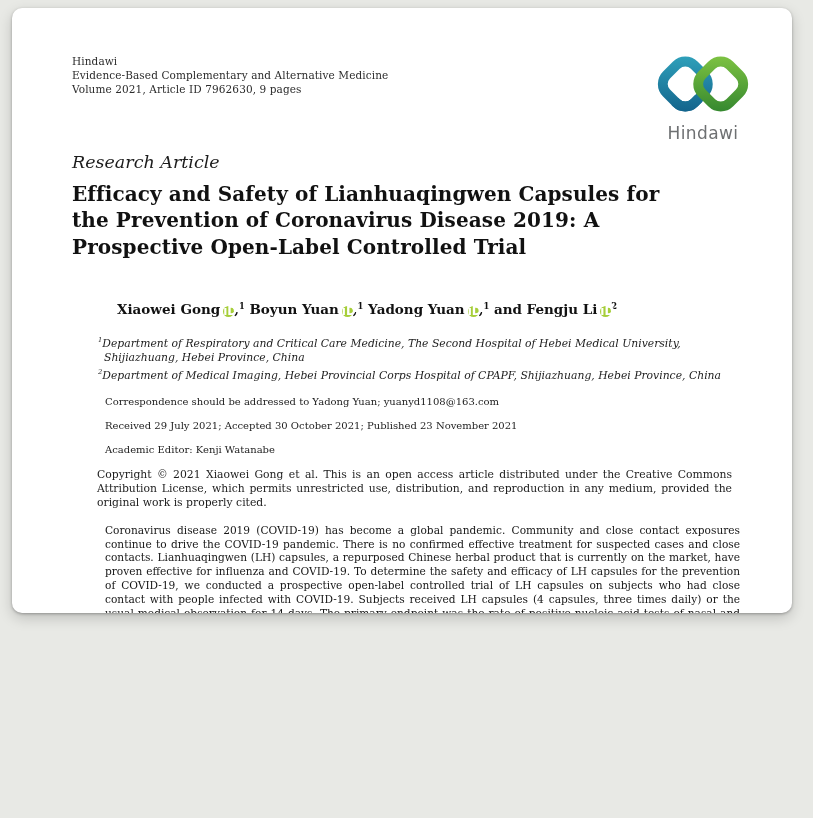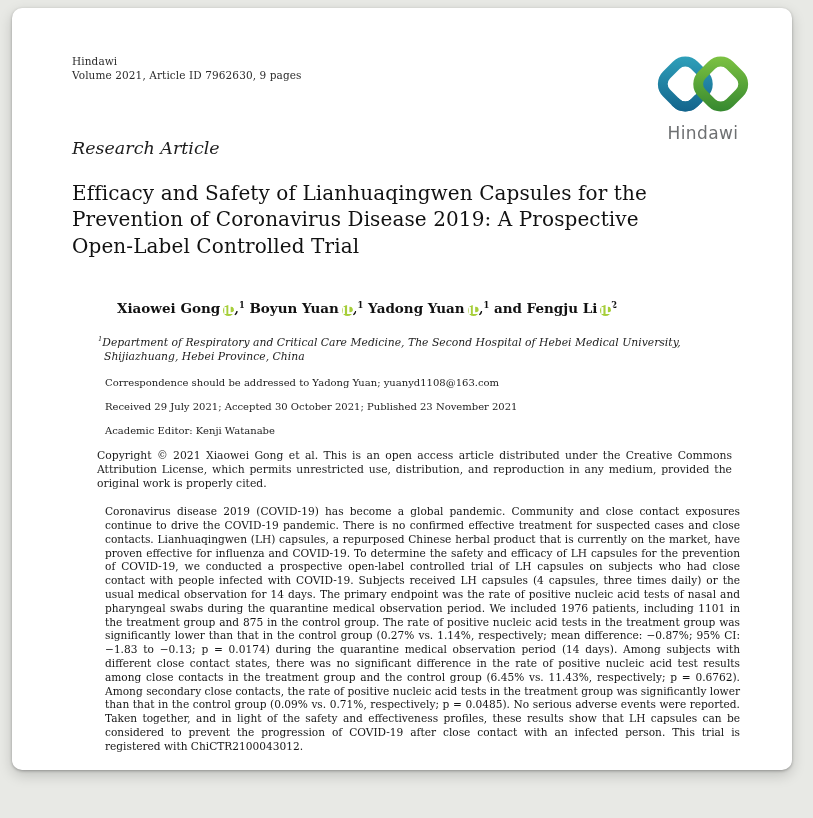--- a/index.html
+++ b/index.html
@@ -5,21 +5,21 @@
   * { margin: 0; padding: 0; box-sizing: border-box; }
   html, body {
     width: 813px; height: 818px;
     background: #e8e9e5;
     font-family: "DejaVu Serif", "Liberation Serif", serif;
     overflow: hidden;
   }
   .paper-card {
     position: absolute;
     left: 12px; top: 8px;
-    width: 780px; height: 762px;
+    width: 780px; height: 605px;
     background: #ffffff;
     border-radius: 10px;
     box-shadow: 0 1px 3px rgba(0,0,0,0.28), 0 5px 14px rgba(0,0,0,0.18);
     padding: 0 52px 0 60px;
     overflow: hidden;
   }
   .journal-header {
     margin-top: 46px;
     font-size: 10.5px;
     line-height: 14px;
@@ -40,22 +40,22 @@
     letter-spacing: 0.4px;
     margin-top: 1px;
   }
   .article-type {
     margin-top: 56px;
     font-style: italic;
     font-size: 17.5px;
     color: #1c1c1c;
   }
   .article-title {
-    margin-top: 22px;
-    font-weight: normal;
+    margin-top: 9px;
+    font-weight: bold;
     font-size: 20px;
     line-height: 1.32;
     color: #111;
     max-width: 610px;
     letter-spacing: 0.1px;
   }
   .authors-line {
     margin-top: 40px;
     margin-left: 45px;
     font-weight: bold;
@@ -114,20 +114,21 @@
     text-align: justify;
   }
 </style>
 </head>
 <body>
 
 <div class="paper-card">
 
   <div class="journal-header">
     <div>Hindawi</div>
+    <div>Evidence-Based Complementary and Alternative Medicine</div>
     <div>Volume 2021, Article ID 7962630, 9 pages</div>
   </div>
 
   <div class="logo">
     <svg width="118" height="66" viewBox="0 0 120 66">
       <defs>
         <linearGradient id="gBlue" x1="0" y1="0" x2="1" y2="1">
           <stop offset="0" stop-color="#2fa0ba"></stop>
           <stop offset="1" stop-color="#13648c"></stop>
         </linearGradient>
@@ -152,20 +153,21 @@
 
   <div class="authors-line">
     <span><span></span><span>Xiaowei Gong</span><span class="orcid-icon">iD</span><span>,</span><sup>1</sup><span> </span></span>
     <span><span></span><span>Boyun Yuan</span><span class="orcid-icon">iD</span><span>,</span><sup>1</sup><span> </span></span>
     <span><span></span><span>Yadong Yuan</span><span class="orcid-icon">iD</span><span>,</span><sup>1</sup><span> </span></span>
     <span><span>and </span><span>Fengju Li</span><span class="orcid-icon">iD</span><span></span><sup>2</sup></span>
   </div>
 
   <div class="affiliations">
     <div class="affiliation-item"><sup>1</sup><span>Department of Respiratory and Critical Care Medicine, The Second Hospital of Hebei Medical University, Shijiazhuang, Hebei Province, China</span></div>
+    <div class="affiliation-item"><sup>2</sup><span>Department of Medical Imaging, Hebei Provincial Corps Hospital of CPAPF, Shijiazhuang, Hebei Province, China</span></div>
   </div>
 
   <div class="meta-line">Correspondence should be addressed to Yadong Yuan; yuanyd1108@163.com</div>
   <div class="meta-line">Received 29 July 2021; Accepted 30 October 2021; Published 23 November 2021</div>
   <div class="meta-line">Academic Editor: Kenji Watanabe</div>
 
   <div class="copyright-block">Copyright © 2021 Xiaowei Gong et al. This is an open access article distributed under the Creative Commons Attribution License, which permits unrestricted use, distribution, and reproduction in any medium, provided the original work is properly cited.</div>
 
   <div class="abstract-block">Coronavirus disease 2019 (COVID-19) has become a global pandemic. Community and close contact exposures continue to drive the COVID-19 pandemic. There is no confirmed effective treatment for suspected cases and close contacts. Lianhuaqingwen (LH) capsules, a repurposed Chinese herbal product that is currently on the market, have proven effective for influenza and COVID-19. To determine the safety and efficacy of LH capsules for the prevention of COVID-19, we conducted a prospective open-label controlled trial of LH capsules on subjects who had close contact with people infected with COVID-19. Subjects received LH capsules (4 capsules, three times daily) or the usual medical observation for 14 days. The primary endpoint was the rate of positive nucleic acid tests of nasal and pharyngeal swabs during the quarantine medical observation period. We included 1976 patients, including 1101 in the treatment group and 875 in the control group. The rate of positive nucleic acid tests in the treatment group was significantly lower than that in the control group (0.27% vs. 1.14%, respectively; mean difference: −0.87%; 95% CI: −1.83 to −0.13; p = 0.0174) during the quarantine medical observation period (14 days). Among subjects with different close contact states, there was no significant difference in the rate of positive nucleic acid test results among close contacts in the treatment group and the control group (6.45% vs. 11.43%, respectively; p = 0.6762). Among secondary close contacts, the rate of positive nucleic acid tests in the treatment group was significantly lower than that in the control group (0.09% vs. 0.71%, respectively; p = 0.0485). No serious adverse events were reported. Taken together, and in light of the safety and effectiveness profiles, these results show that LH capsules can be considered to prevent the progression of COVID-19 after close contact with an infected person. This trial is registered with ChiCTR2100043012.</div>
 

